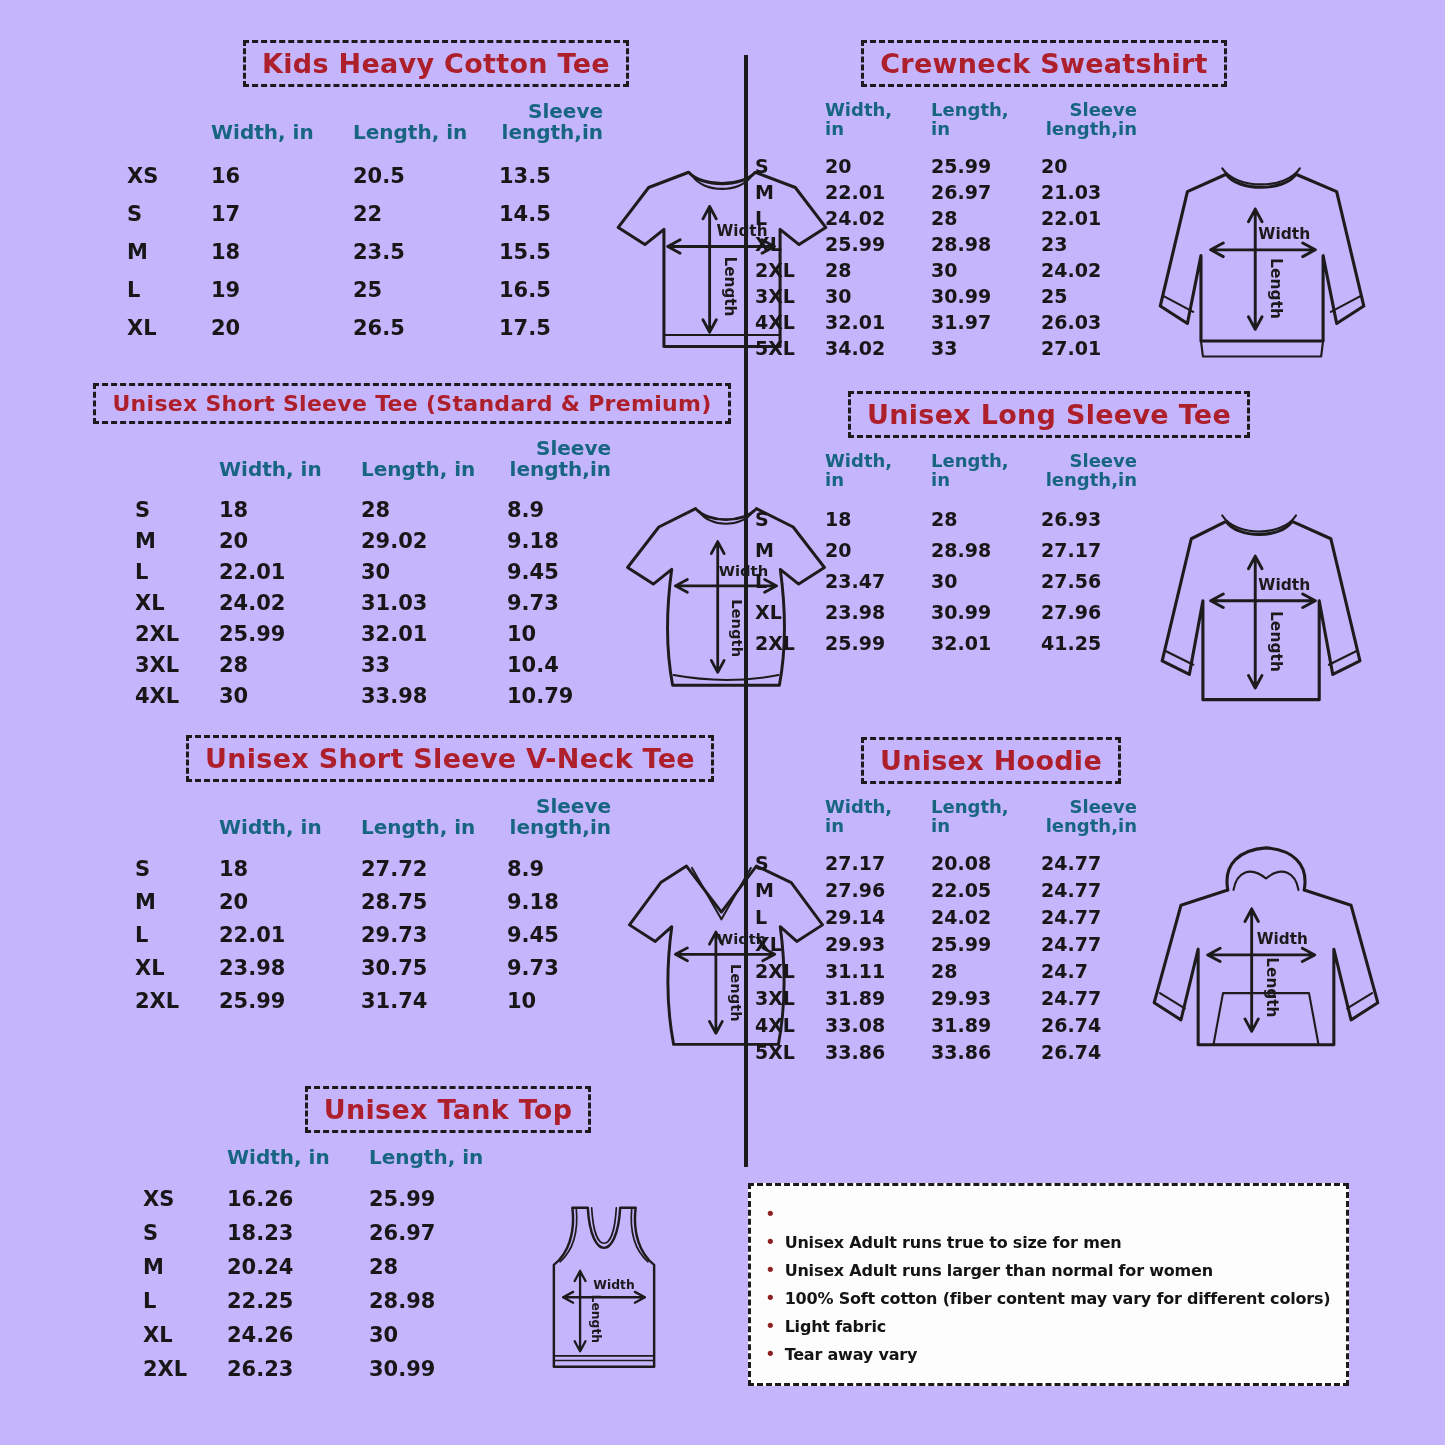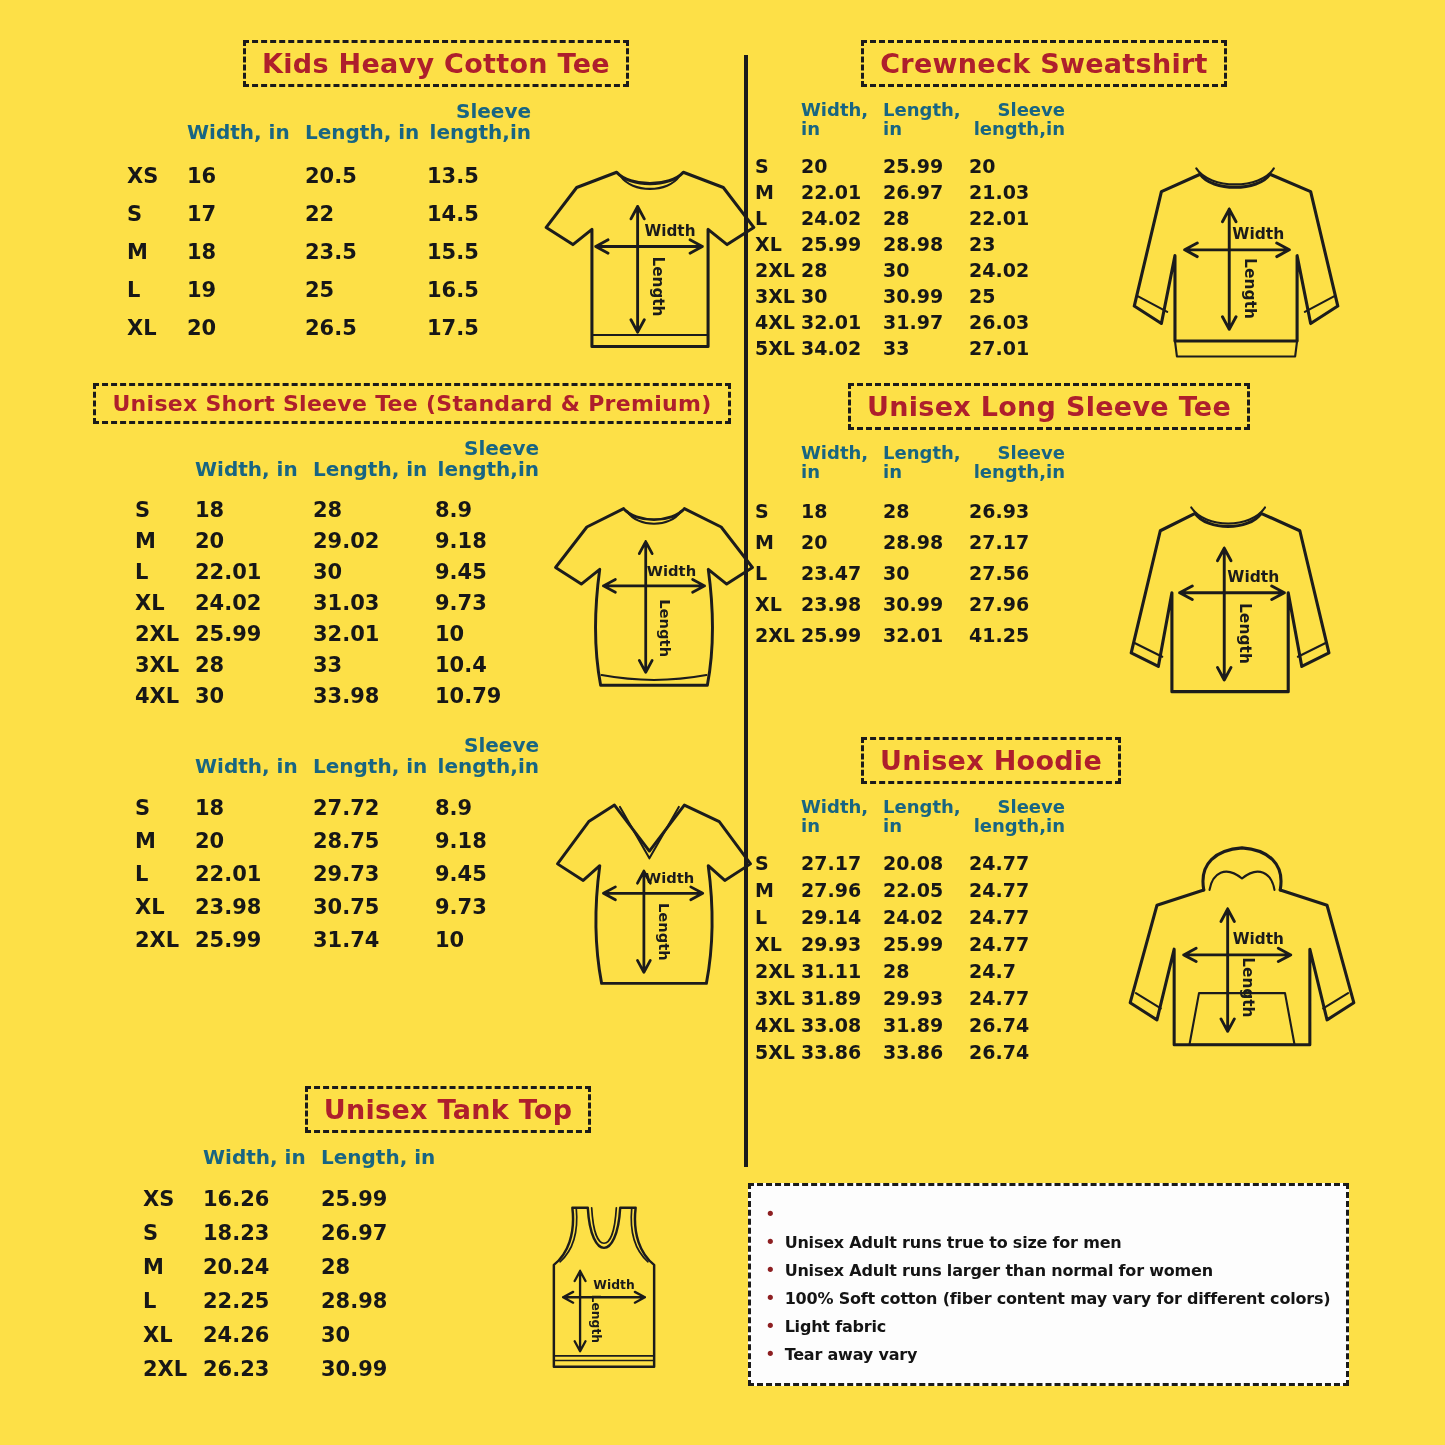--- a/index.html
+++ b/index.html
@@ -1,30 +1,30 @@
 <!DOCTYPE html>
 <html><head>
 <meta charset="utf-8">
 <style>
   html,body{margin:0;padding:0;background:#e9e9e9;}
   .page{
-    position:relative;width:1445px;height:1445px;background:#fde047;
+    position:relative;width:1445px;height:1445px;background:#c4b5fd;
     font-family:"DejaVu Sans",sans-serif;color:#1a1a1a;overflow:hidden;
   }
   .divider{position:absolute;left:744px;top:55px;width:4px;height:1112px;background:#1b1b1b;}
   .sec{position:absolute;}
   .title-row{text-align:center;margin-bottom:14px;}
   .title{
     display:inline-block;border:3px dashed #1b1b1b;padding:5px 16px;
     color:#ae1f2c;font-weight:bold;font-size:27px;letter-spacing:.3px;white-space:nowrap;
   }
   .title.small{font-size:22px;}
   .body{display:flex;align-items:flex-start;}
   .table{flex:0 0 auto;}
-  .trow{display:flex;height:var(--rh,32px);align-items:center;}
+  .trow{display:flex;height:var(--rh,32px);align-items:center;gap:24px;}
   .trow.thead{height:auto;align-items:flex-end;margin-bottom:14px;}
   .tcell{font-weight:bold;font-size:21px;color:#171717;}
   .tight .tcell{font-size:19px;}
   .tcell.h{color:#186582;font-size:20px;line-height:1.05;}
   .tight .tcell.h{font-size:18px;}
   .c0{width:60px;} .c1{width:118px;} .c2{width:122px;} .c3{width:104px;text-align:left;}
   .tcell.h.c3{text-align:right;}
   .tight .c0{width:46px;} .tight .c1{width:82px;} .tight .c2{width:86px;} .tight .c3{width:96px;}
   .art{margin-left:auto;}
   svg{display:block;}
@@ -242,21 +242,21 @@
           <path class="o thin" d="M68,201 C106,208 144,208 182,201"></path>
           <path class="arr" d="M116,56 V198 M116,56 l-7,13 M116,56 l7,13 M116,198 l-7,-13 M116,198 l7,-13"></path>
           <path class="arr" d="M70,104 H180 M70,104 l13,-7 M70,104 l13,7 M180,104 l-13,-7 M180,104 l-13,7"></path>
           <text class="alab" x="144" y="93" text-anchor="middle">Width</text>
           <text class="alab" x="132" y="150" text-anchor="middle" transform="rotate(90 132 150)">Length</text>
         </svg>
       </div>
     </div>
   </section>
 
-  <section class="sec" style="left:755px;top:383px;width:688px;--rh:31px">
+  <section class="sec" style="left:755px;top:391px;width:688px;--rh:31px">
     <div class="title-row">
       <span class="title" style="transform:translateX(-50px)">Unisex Long Sleeve Tee</span>
     </div>
     <div class="body">
       <div class="table tight" style="margin-left:0px">
           <div class="trow thead">
             <div class="tcell c0"></div>
             <div class="tcell h c1">Width, in</div>
             <div class="tcell h c2">Length, in</div>
             <div class="tcell h c3">Sleeve length,in</div>
@@ -301,20 +301,23 @@
           <path class="arr" d="M122,60 V196 M122,60 l-7,13 M122,60 l7,13 M122,196 l-7,-13 M122,196 l7,-13"></path>
           <path class="arr" d="M76,106 H184 M76,106 l13,-7 M76,106 l13,7 M184,106 l-13,-7 M184,106 l-13,7"></path>
           <text class="alab" x="152" y="95" text-anchor="middle">Width</text>
           <text class="alab" x="138" y="148" text-anchor="middle" transform="rotate(90 138 148)">Length</text>
         </svg>
       </div>
     </div>
   </section>
 
   <section class="sec" style="left:55px;top:735px;width:690px;--rh:33px">
+    <div class="title-row">
+      <span class="title" style="transform:translateX(50px)">Unisex Short Sleeve V-Neck Tee</span>
+    </div>
     <div class="body">
       <div class="table" style="margin-left:80px">
           <div class="trow thead">
             <div class="tcell c0"></div>
             <div class="tcell h c1">Width, in</div>
             <div class="tcell h c2">Length, in</div>
             <div class="tcell h c3">Sleeve length,in</div>
           </div>
           <div class="trow">
             <div class="tcell c0">S</div>

